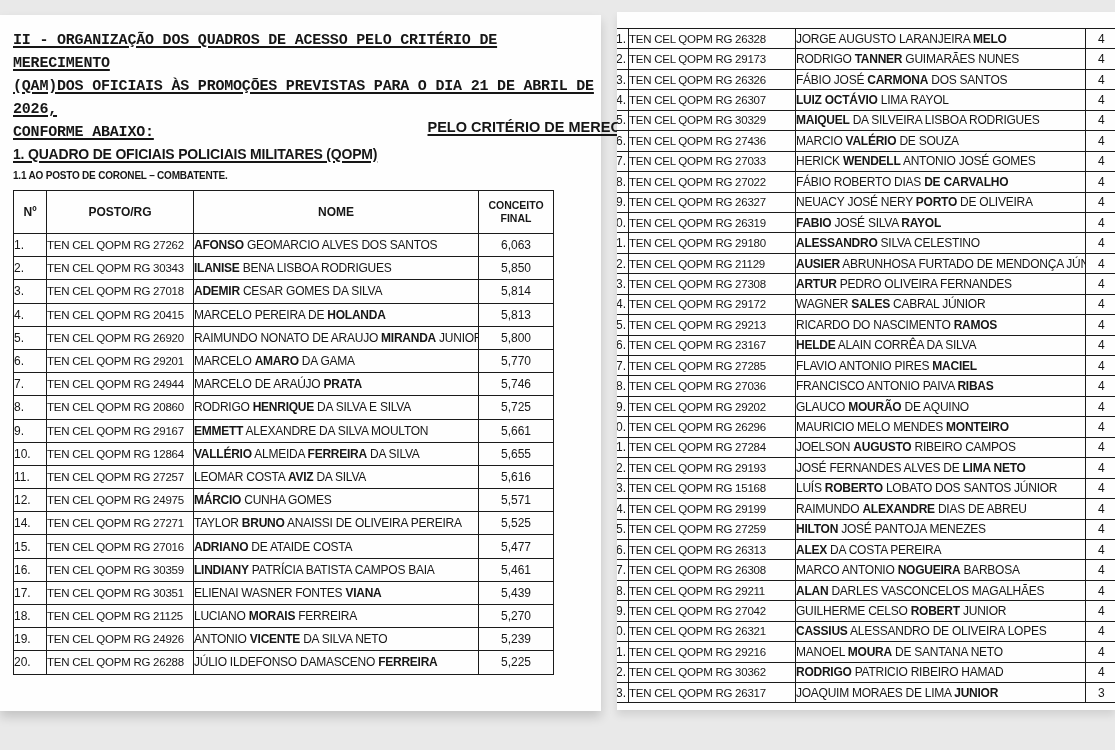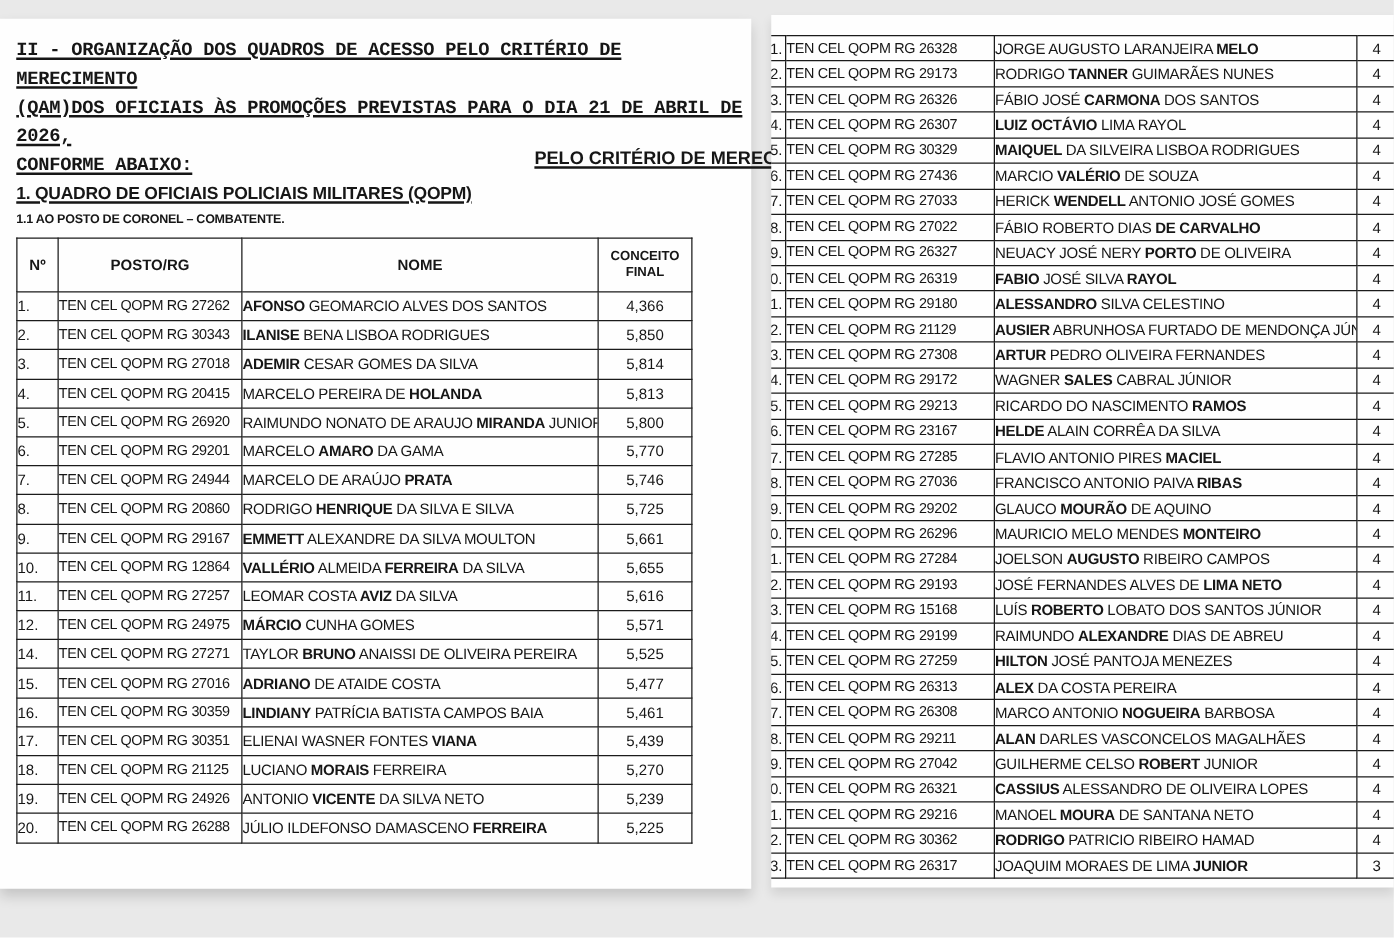--- a/index.html
+++ b/index.html
@@ -102,21 +102,21 @@
         <th class="th-posto">POSTO/RG</th>
         <th class="th-nome">NOME</th>
         <th class="th-conceito">CONCEITO FINAL</th>
       </tr>
     </thead>
     <tbody>
         <tr class="data-row">
           <td class="c-n">1.</td>
           <td class="c-posto">TEN CEL QOPM RG 27262</td>
           <td class="c-nome"><span class="bold">AFONSO</span><span> GEOMARCIO ALVES DOS SANTOS</span></td>
-          <td class="c-score">4,366</td>
+          <td class="c-score">6,063</td>
         </tr>
         <tr class="data-row">
           <td class="c-n">2.</td>
           <td class="c-posto">TEN CEL QOPM RG 30343</td>
           <td class="c-nome"><span class="bold">ILANISE</span><span> BENA LISBOA RODRIGUES</span></td>
           <td class="c-score">5,850</td>
         </tr>
         <tr class="data-row">
           <td class="c-n">3.</td>
           <td class="c-posto">TEN CEL QOPM RG 27018</td>

